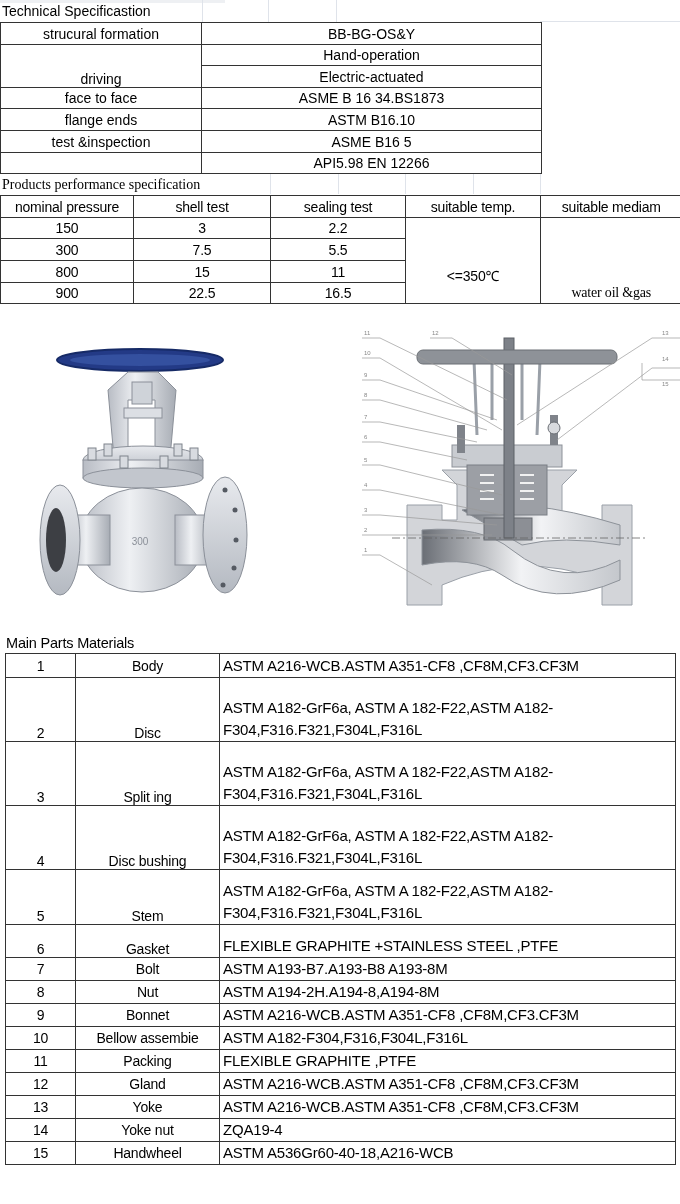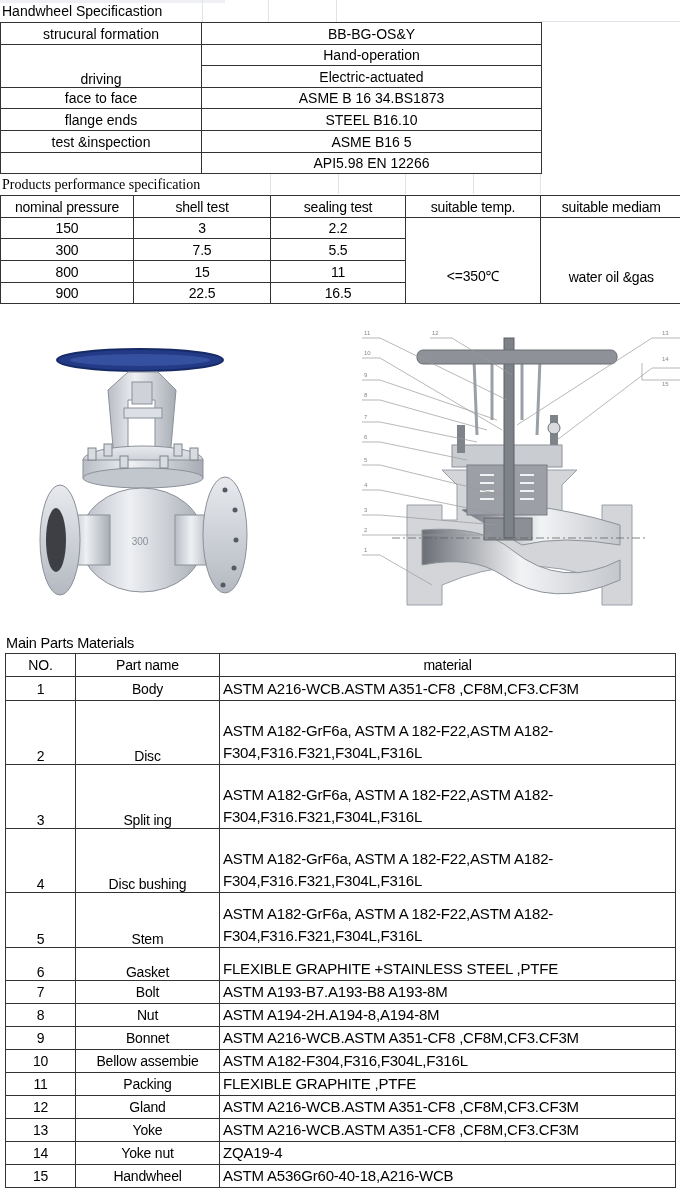--- a/index.html
+++ b/index.html
@@ -22,21 +22,21 @@
 <div class="gridline-v" style="left:202px;top:0;height:22px;"></div>
 <div class="gridline-v" style="left:268px;top:0;height:22px;"></div>
 <div class="gridline-v" style="left:336px;top:0;height:22px;"></div>
 <div class="gridline-h" style="left:540px;top:21px;width:140px;"></div>
 <div class="gridline-v" style="left:270px;top:174px;height:20px;"></div>
 <div class="gridline-v" style="left:338px;top:174px;height:20px;"></div>
 <div class="gridline-v" style="left:405px;top:174px;height:20px;"></div>
 <div class="gridline-v" style="left:473px;top:174px;height:20px;"></div>
 <div class="gridline-v" style="left:540px;top:174px;height:20px;"></div>
 
-<div class="title" style="left:2px;top:1px;">Handwheel Specificastion</div>
+<div class="title" style="left:2px;top:1px;">Technical Specificastion</div>
 <table style="left:0;top:22px;width:541px;">
   <colgroup>
       <col style="width:201px">
       <col style="width:340px">
     </colgroup>
   <tbody>
       <tr style="height:22px">
     <td>strucural formation</td>
     <td>BB-BG-OS&amp;Y</td>
   </tr>
@@ -46,21 +46,21 @@
   </tr>
   <tr style="height:22px">
     <td>Electric-actuated</td>
   </tr>
   <tr style="height:21px">
     <td>face to face</td>
     <td>ASME B 16 34.BS1873</td>
   </tr>
   <tr style="height:22px">
     <td>flange ends</td>
-    <td>STEEL B16.10</td>
+    <td>ASTM B16.10</td>
   </tr>
   <tr style="height:22px">
     <td>test &amp;inspection</td>
     <td>ASME B16 5</td>
   </tr>
   <tr style="height:21px">
     <td></td>
     <td>API5.98 EN 12266</td>
   </tr>
 </tbody>
@@ -81,21 +81,21 @@
     <td>shell test</td>
     <td>sealing test</td>
     <td>suitable temp.</td>
     <td style="border-right:none;">suitable mediam</td>
   </tr>
   <tr style="height:21px">
     <td>150</td>
     <td>3</td>
     <td>2.2</td>
     <td rowspan="4" class="bottom" style="padding-bottom:18px;">&lt;=350℃</td>
-    <td rowspan="4" class="bottom" style="padding-bottom:18px;border-right:none;">water oil &amp;gas</td>
+    <td rowspan="4" class="bottom" style="padding-bottom:2px;border-right:none;font-family:Liberation Serif, serif;">water oil &amp;gas</td>
   </tr>
   <tr style="height:22px">
     <td>300</td>
     <td>7.5</td>
     <td>5.5</td>
   </tr>
   <tr style="height:22px">
     <td>800</td>
     <td>15</td>
     <td>11</td>
@@ -228,25 +228,20 @@
 </svg>
 
 <div class="title narrow" style="left:6px;top:633px;">Main Parts Materials</div>
 <table class="narrow" style="left:5px;top:653px;width:670px;">
   <colgroup>
       <col style="width:70px">
       <col style="width:144px">
       <col style="width:456px">
     </colgroup>
   <tbody>
-      <tr style="height:23px">
-    <td>NO.</td>
-    <td>Part name</td>
-    <td>material</td>
-  </tr>
   <tr style="height:24px">
     <td>1</td>
     <td>Body</td>
     <td class="mat">ASTM A216-WCB.ASTM A351-CF8  ,CF8M,CF3.CF3M</td>
   </tr>
   <tr style="height:64px">
     <td class="bottom">2</td>
     <td class="bottom">Disc</td>
     <td class="mat bottom">ASTM A182-GrF6a, ASTM A 182-F22,ASTM A182-F304,F316.F321,F304L,F316L</td>
   </tr>

